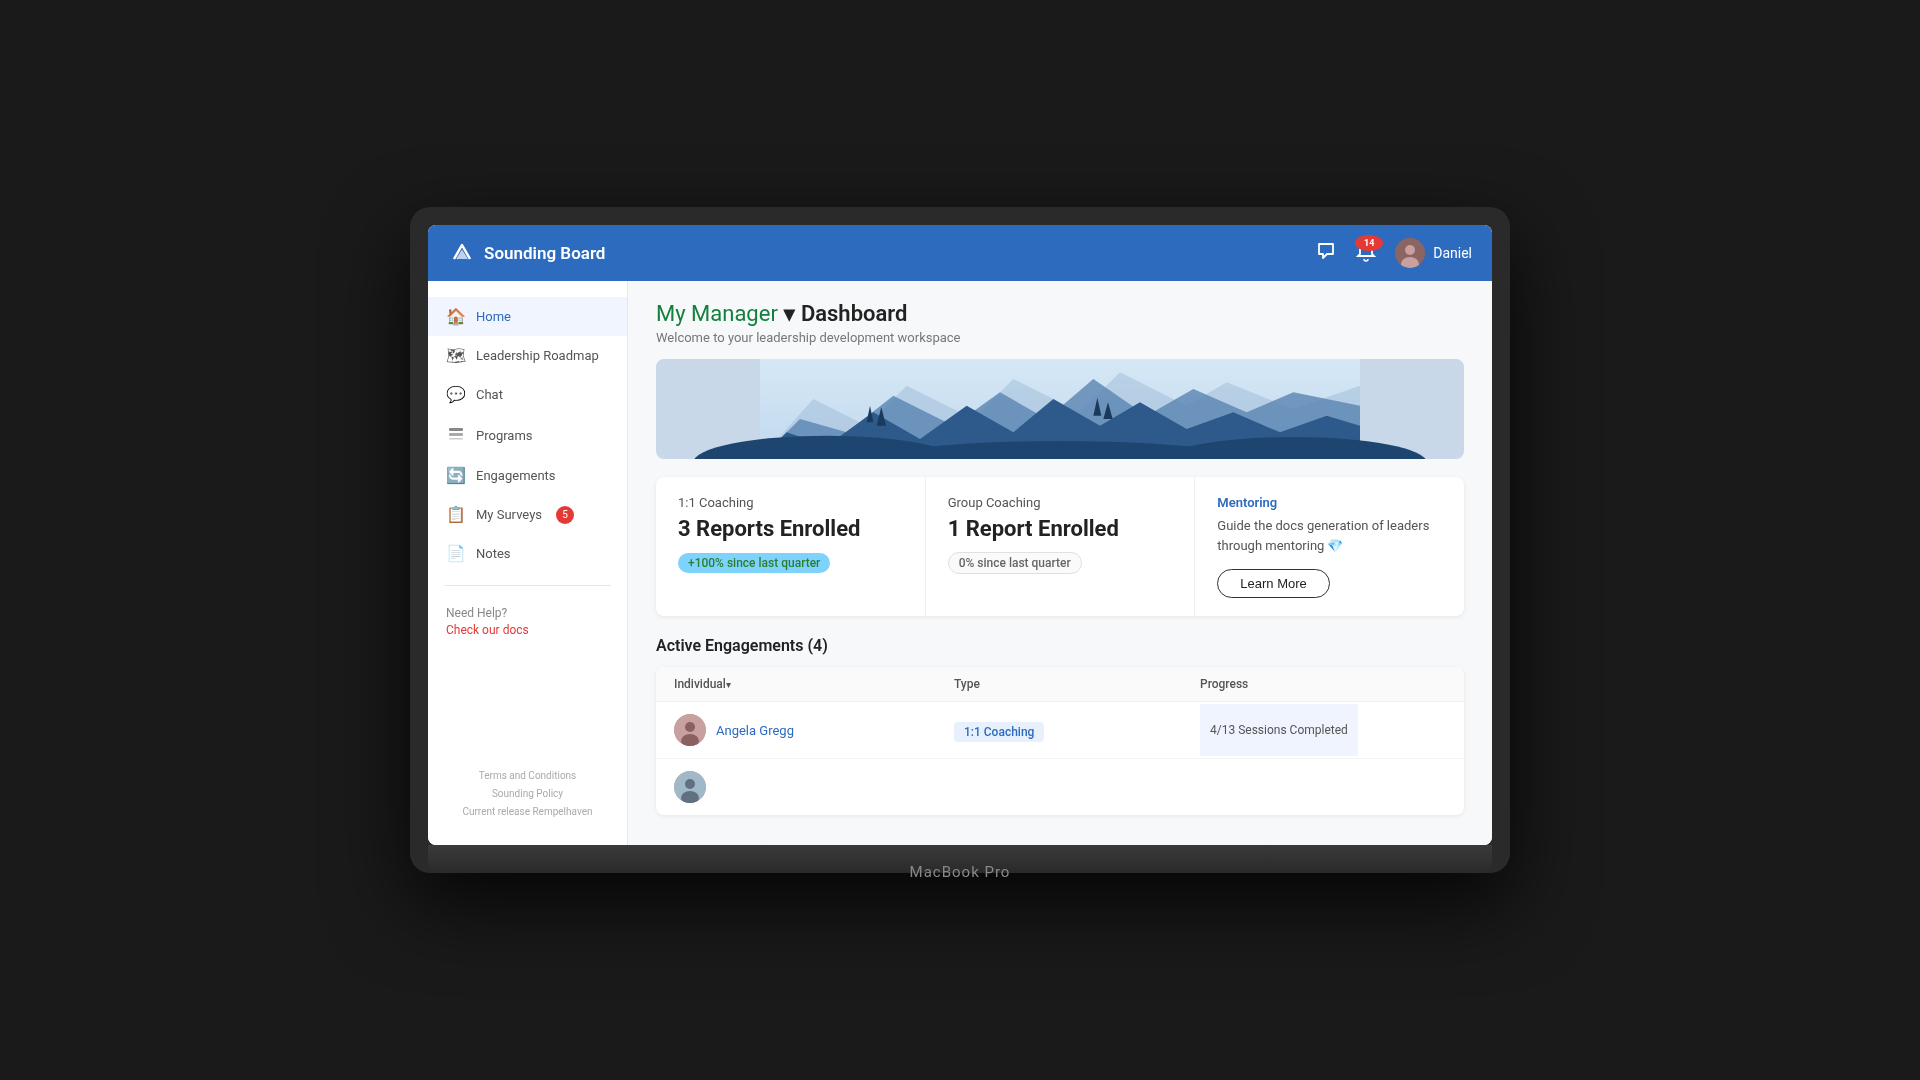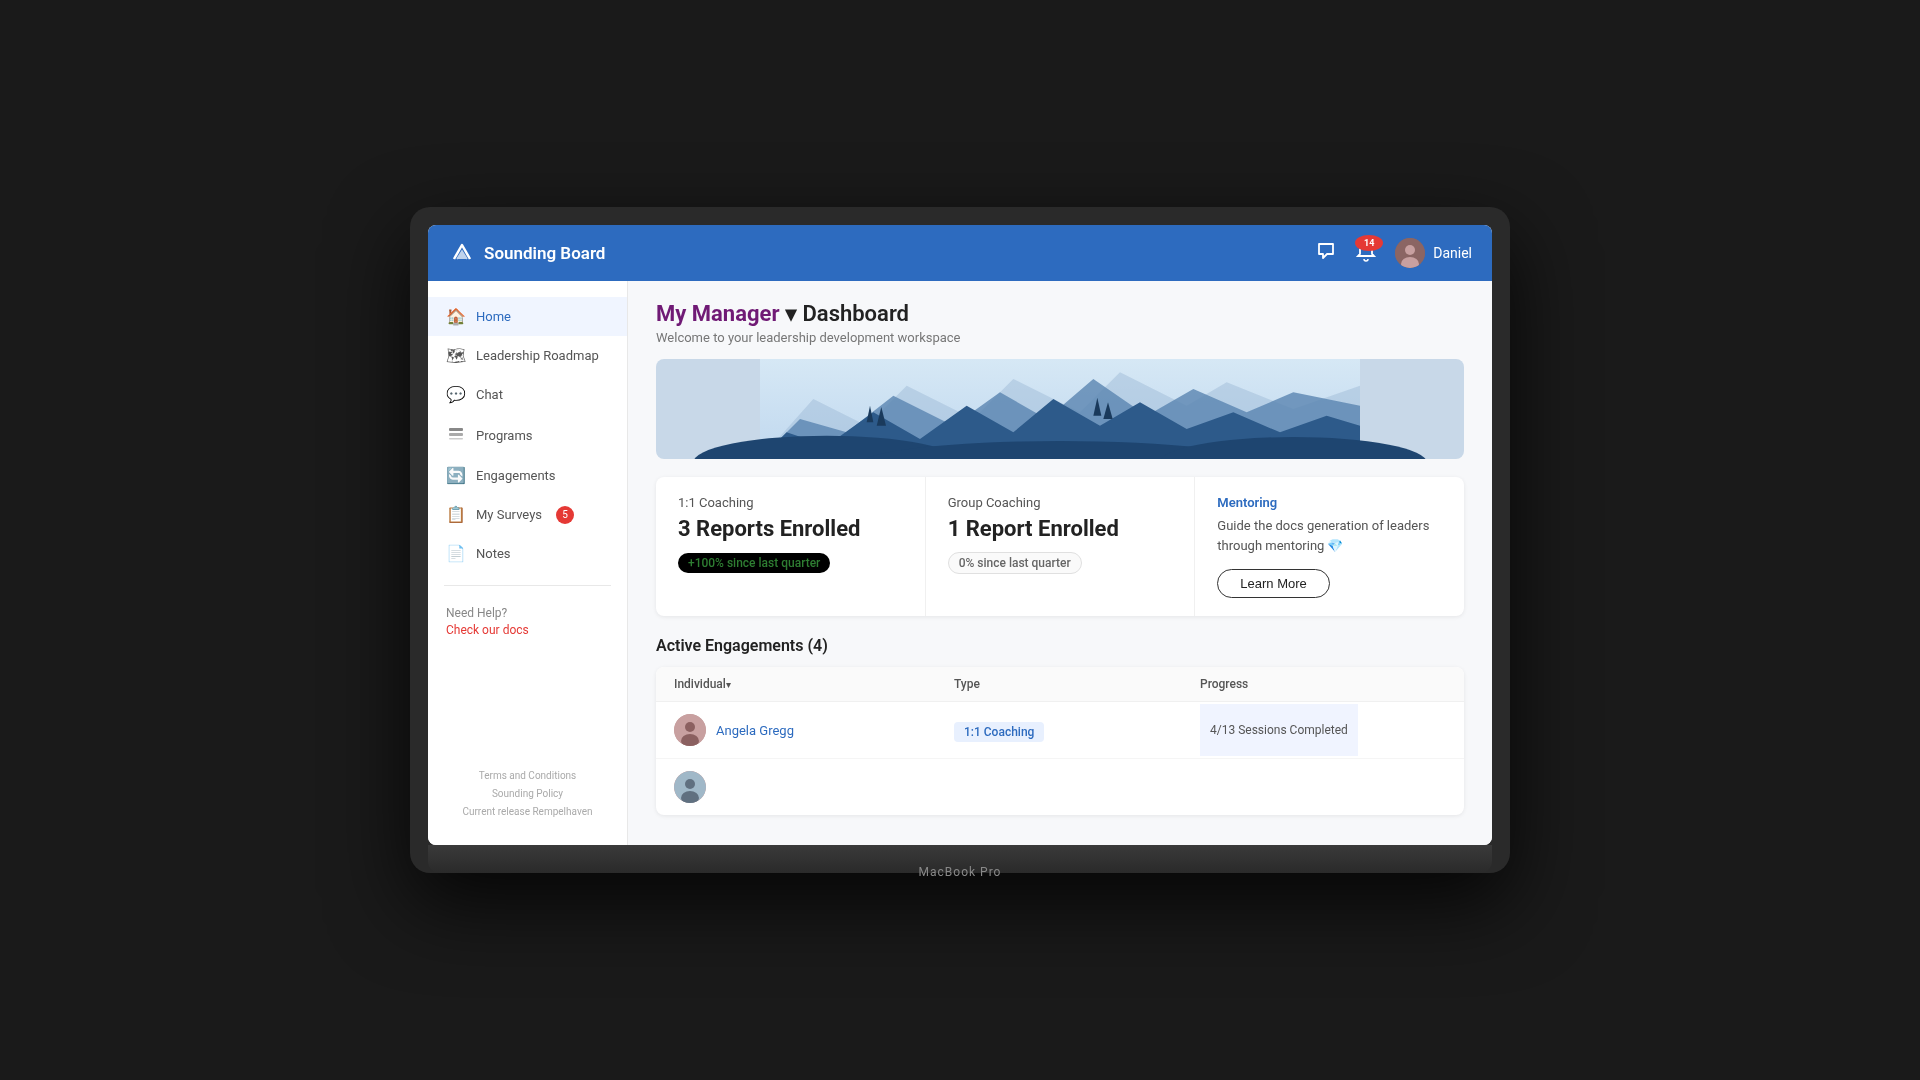--- a/index.html
+++ b/index.html
@@ -33,21 +33,21 @@
       height: 28px;
       background: linear-gradient(to bottom, #3a3a3a, #2a2a2a);
       border-radius: 0 0 12px 12px;
       display: flex;
       align-items: center;
       justify-content: center;
     }
 
     .laptop-base-text {
       color: #888;
-      font-size: 12px;
+      font-size: 15px;
       letter-spacing: 1px;
       margin-top: 26px;
     }
 
     
     .app {
       display: flex;
       flex-direction: column;
       height: 100%;
     }
@@ -245,22 +245,22 @@
     
     .page-title-row {
       display: flex;
       align-items: baseline;
       gap: 6px;
       margin-bottom: 4px;
     }
 
     .page-title-my {
       font-size: 22px;
-      font-weight: 700;
-      color: #701a75;
+      font-weight: 400;
+      color: #15803d;
     }
 
     .page-title-dropdown {
       font-size: 22px;
       font-weight: 600;
       color: #222;
       cursor: pointer;
     }
 
     .page-title-dashboard {
@@ -333,21 +333,21 @@
     .card-badge {
       display: inline-flex;
       align-items: center;
       padding: 3px 10px;
       border-radius: 20px;
       font-size: 12px;
       font-weight: 500;
     }
 
     .card-badge.green {
-      background: #000000;
+      background: #7dd3fc;
       color: #2e7d32;
     }
 
     .card-badge.neutral {
       background: #fafafa;
       border: 1px solid #e0e0e0;
       color: #666;
     }
 
     .card-desc {

